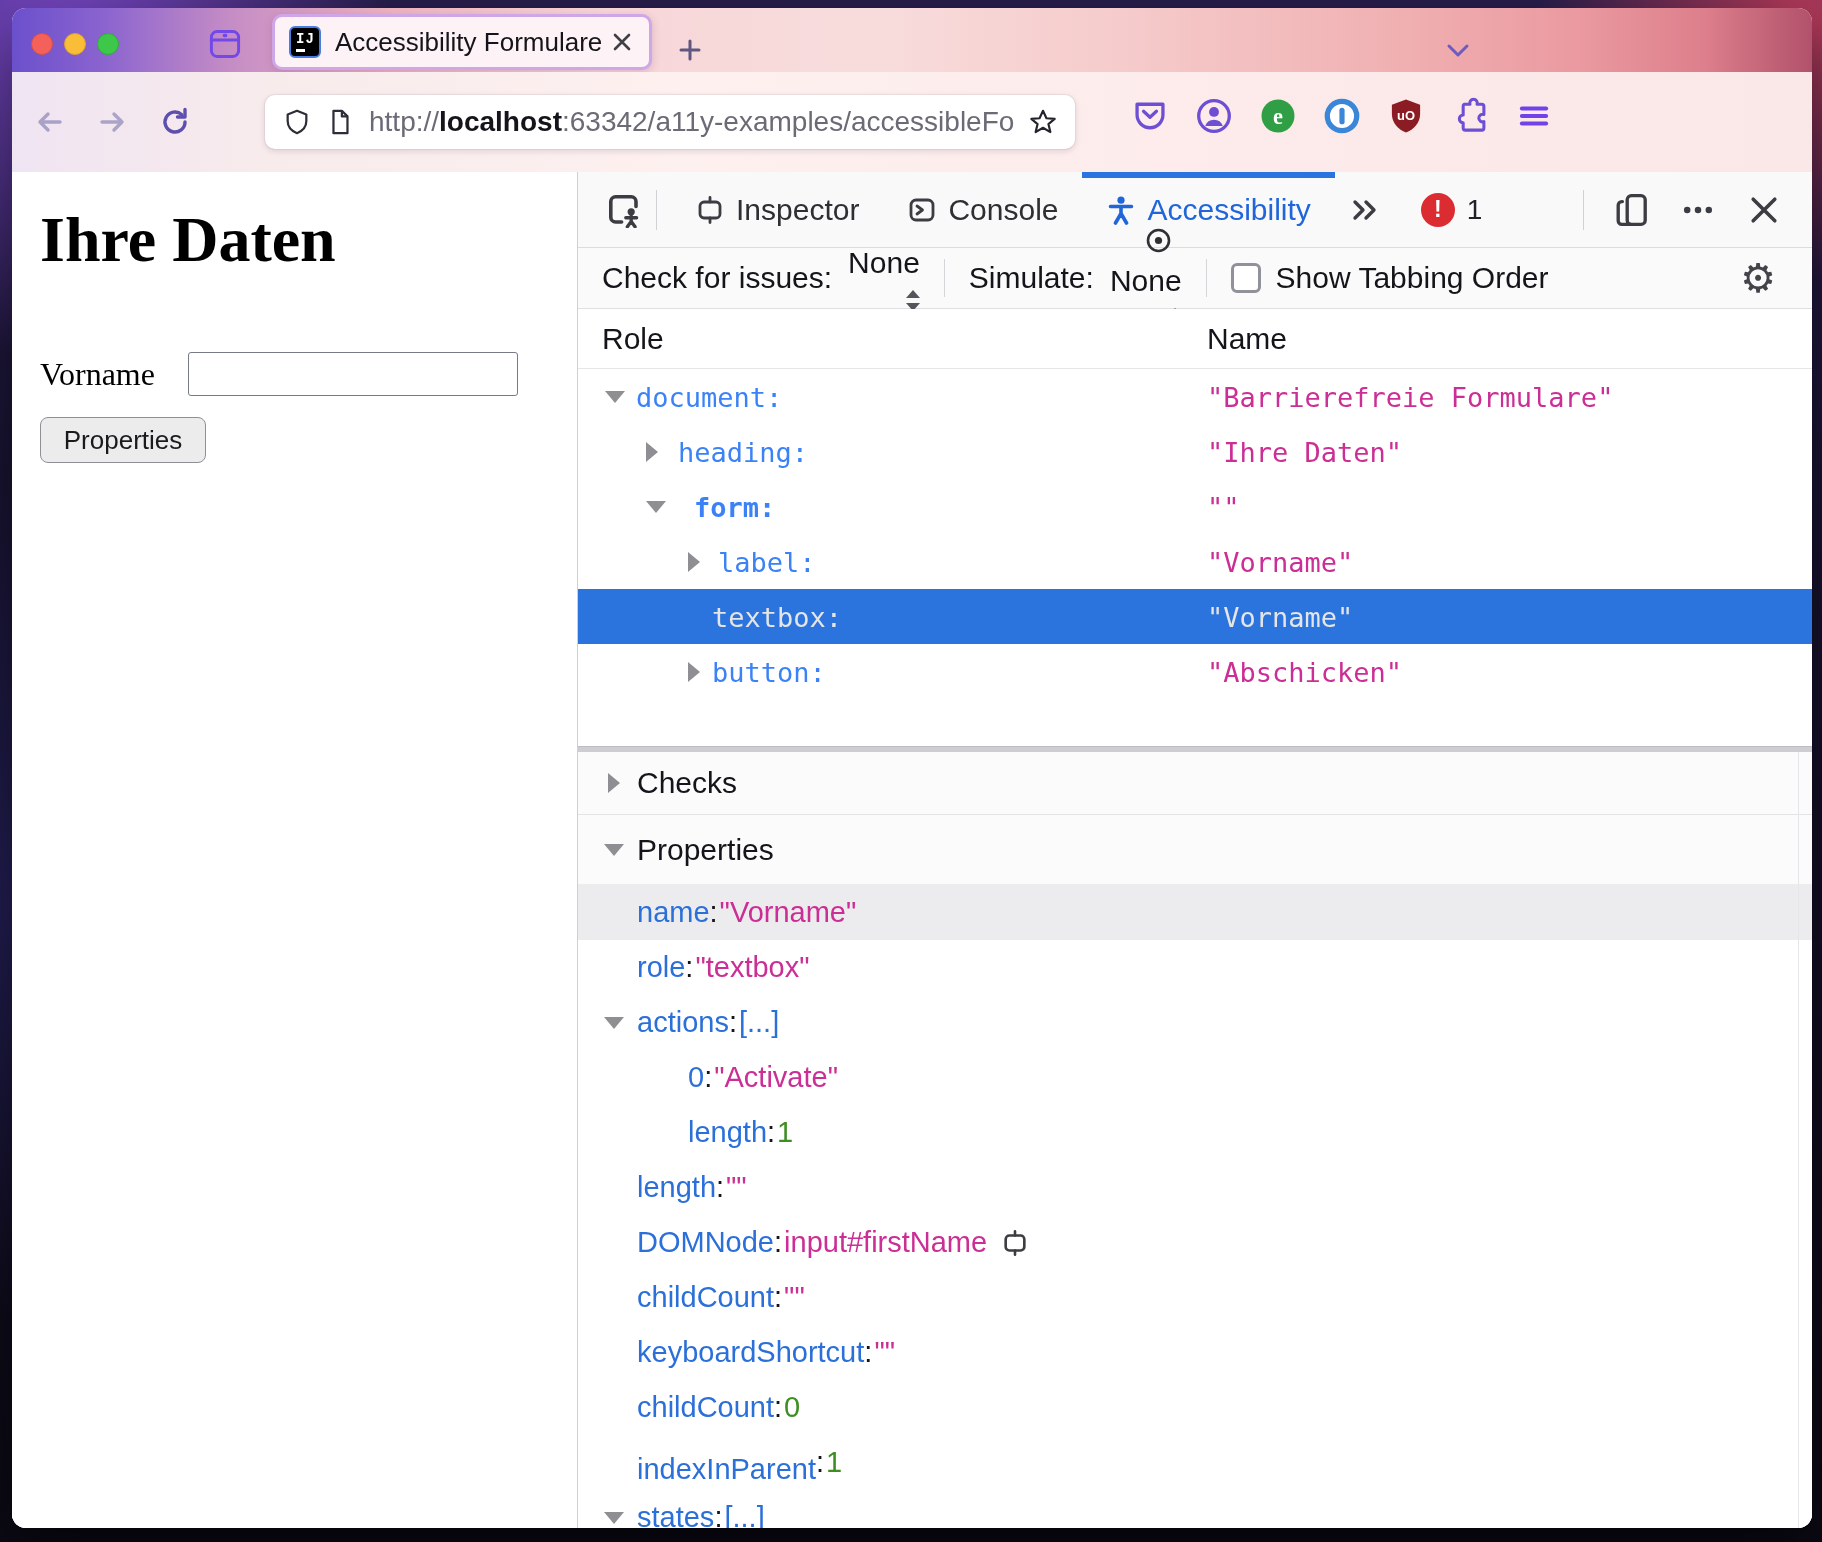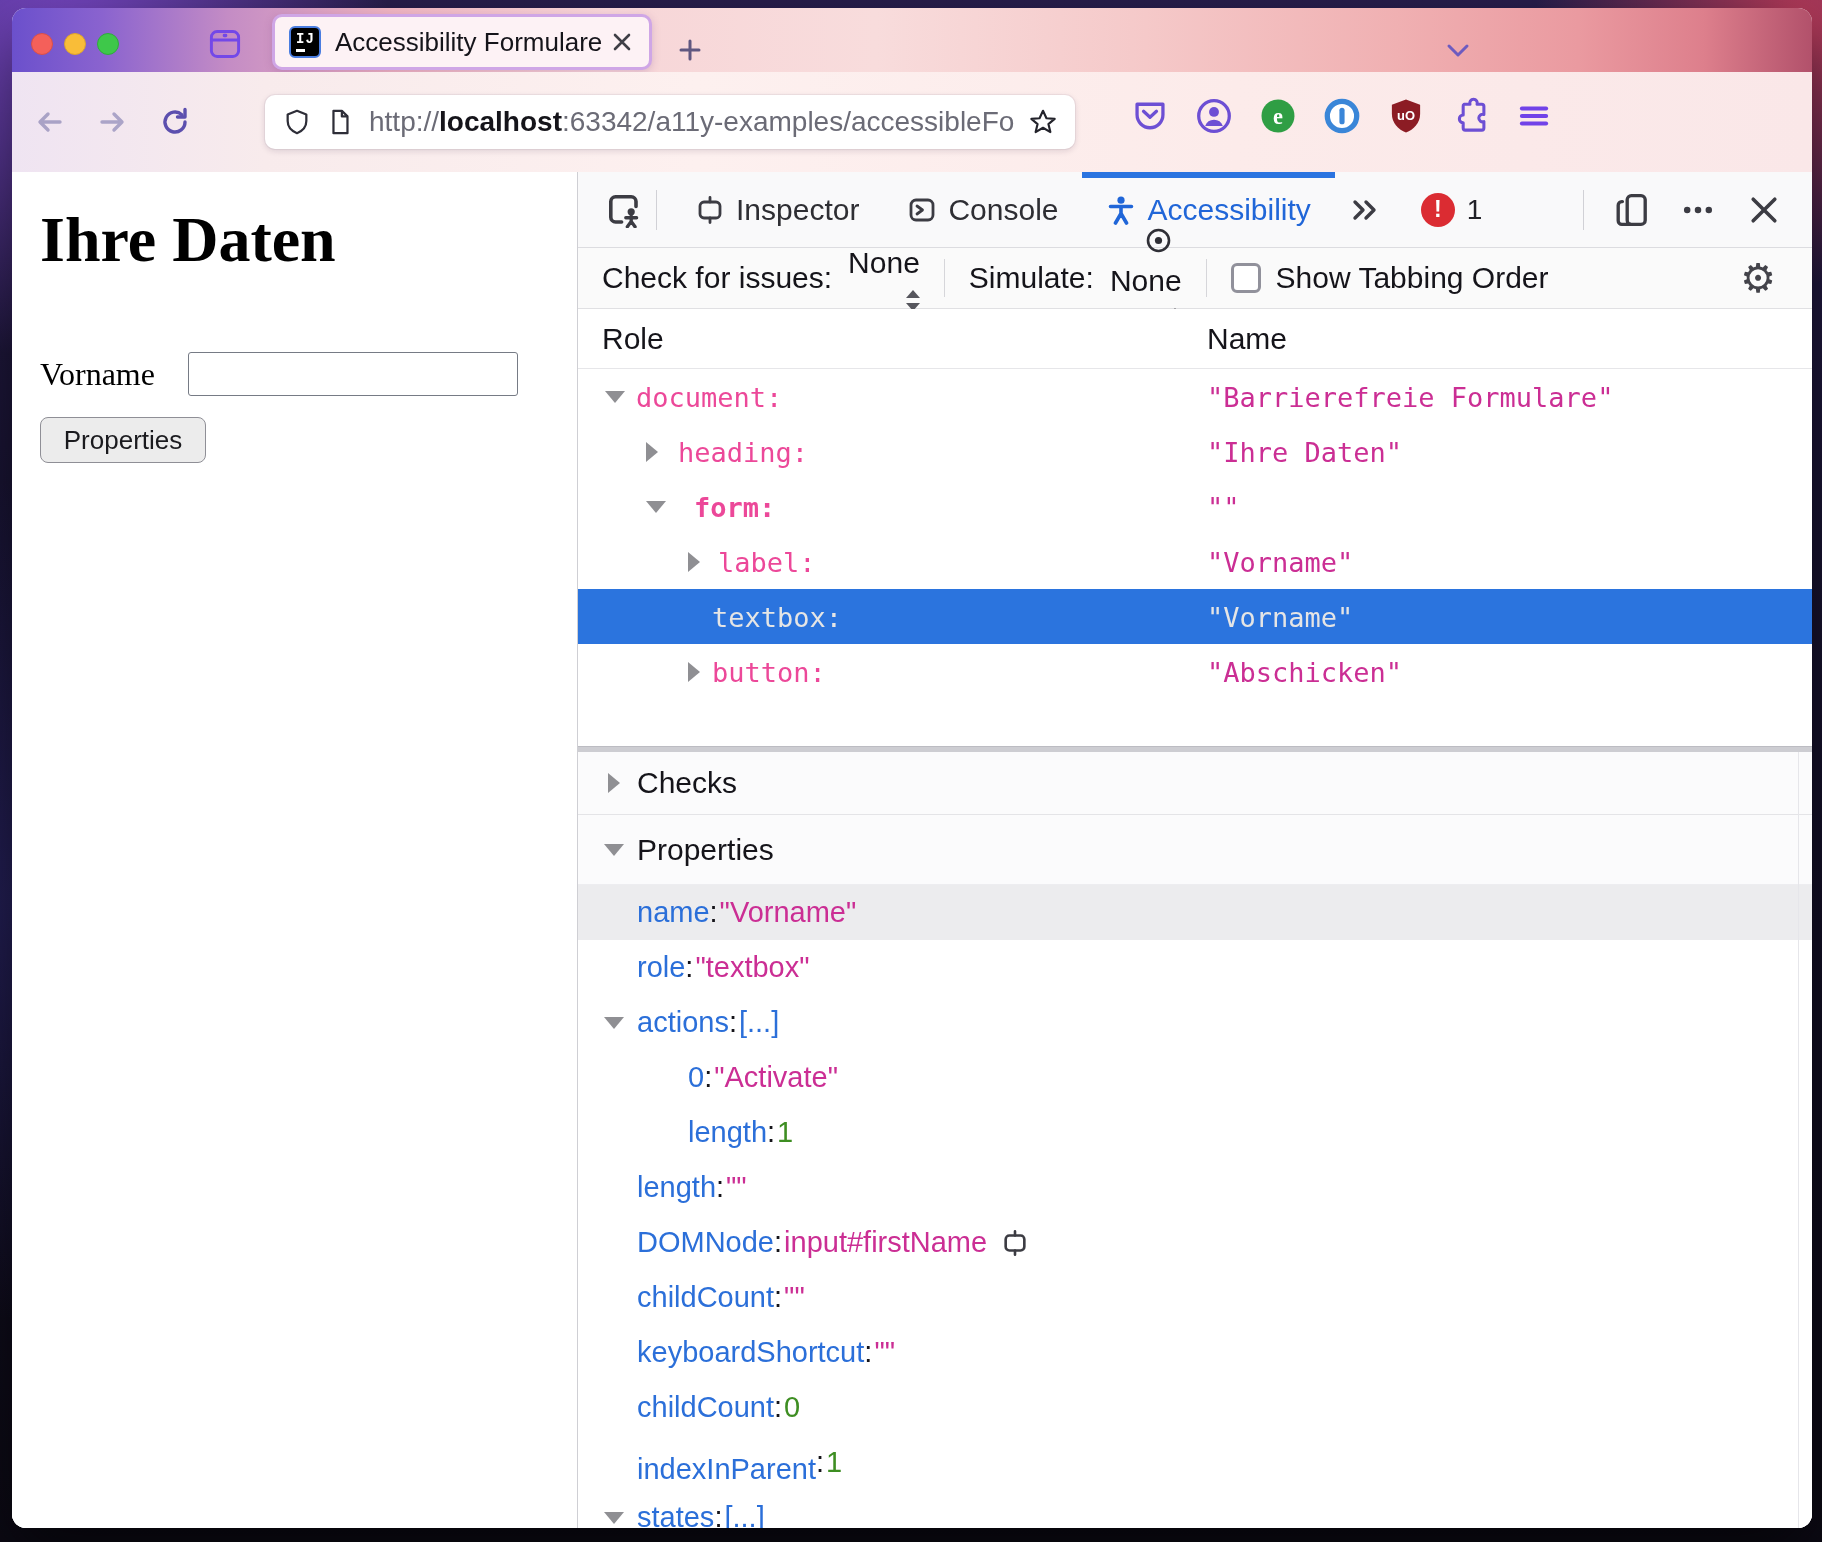--- a/index.html
+++ b/index.html
@@ -96,21 +96,21 @@
   .gear{margin-left:auto;margin-right:36px;font-size:40px;line-height:1;color:#43434a;
     font-family:"DejaVu Sans",sans-serif;}
 
   .dt-treehead{height:60px;flex:0 0 60px;position:relative;border-bottom:1px solid #e6e6e9;
     font-size:30px;color:#15141a;background:#fff;}
   .dt-treehead .col-role{position:absolute;left:24px;top:50%;transform:translateY(-50%);}
   .dt-treehead .col-name{position:absolute;left:629px;top:50%;transform:translateY(-50%);}
 
   .dt-mid{flex:1;min-height:0;background:#fff;overflow:hidden;}
   .arow{position:relative;height:55px;font-family:"DejaVu Sans Mono","Liberation Mono",monospace;font-size:27px;}
-  .arow .trole{position:absolute;top:50%;transform:translateY(-50%);color:#ec4899;white-space:nowrap;}
+  .arow .trole{position:absolute;top:50%;transform:translateY(-50%);color:#3b82f6;white-space:nowrap;}
   .arow .tname{position:absolute;left:629px;top:50%;transform:translateY(-50%);color:#cb2e94;white-space:nowrap;}
   .arow.sel{background:#2b74de;}
   .arow.sel .trole,.arow.sel .tname{color:#e5e5e5;}
   .tri{position:absolute;top:50%;transform:translateY(-50%);width:0;height:0;}
   .tri-down{border-left:10px solid transparent;border-right:10px solid transparent;border-top:12px solid #8f8f93;}
   .tri-right{border-top:10px solid transparent;border-bottom:10px solid transparent;border-left:12px solid #8f8f93;}
 
   .splitter{height:6px;flex:0 0 6px;background:#cdcdd2;border-top:1px solid #bcbcc2;}
   .dt-bottom{height:776px;flex:0 0 776px;position:relative;background:#fff;overflow:hidden;}
   .secrow{position:relative;display:flex;align-items:center;background:#fbfbfc;border-bottom:1px solid #e4e4e7;

